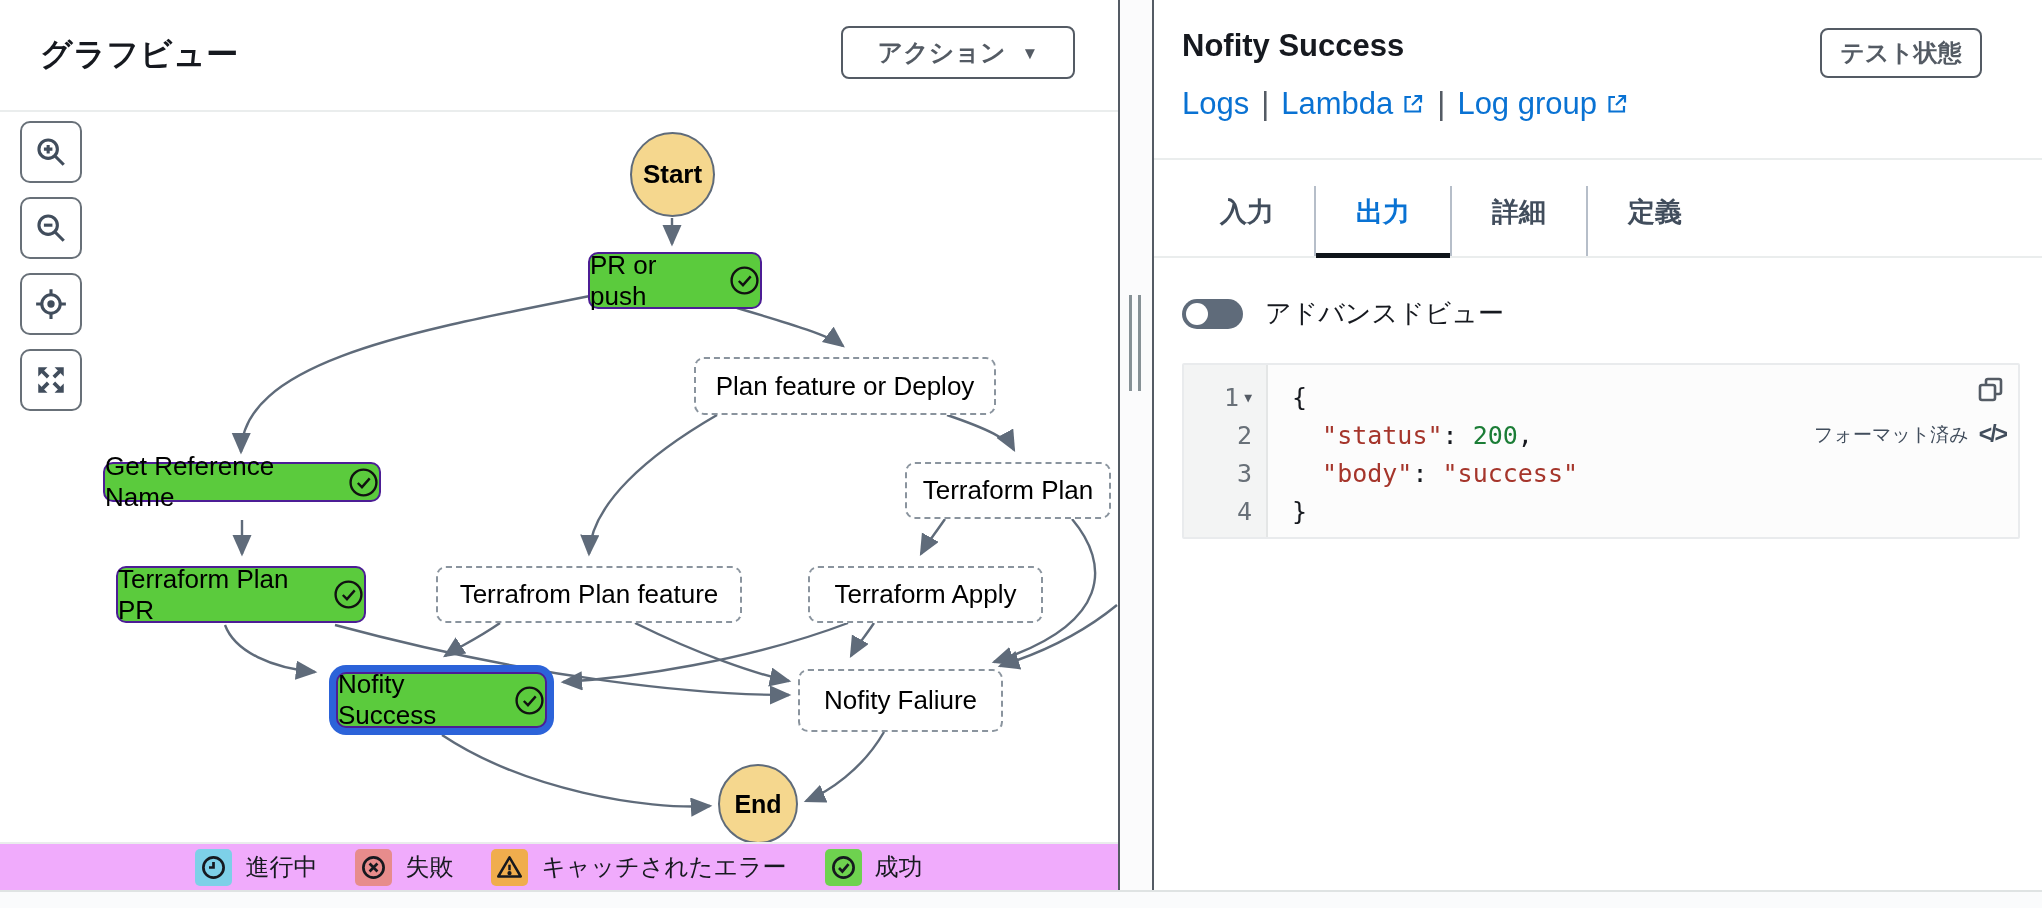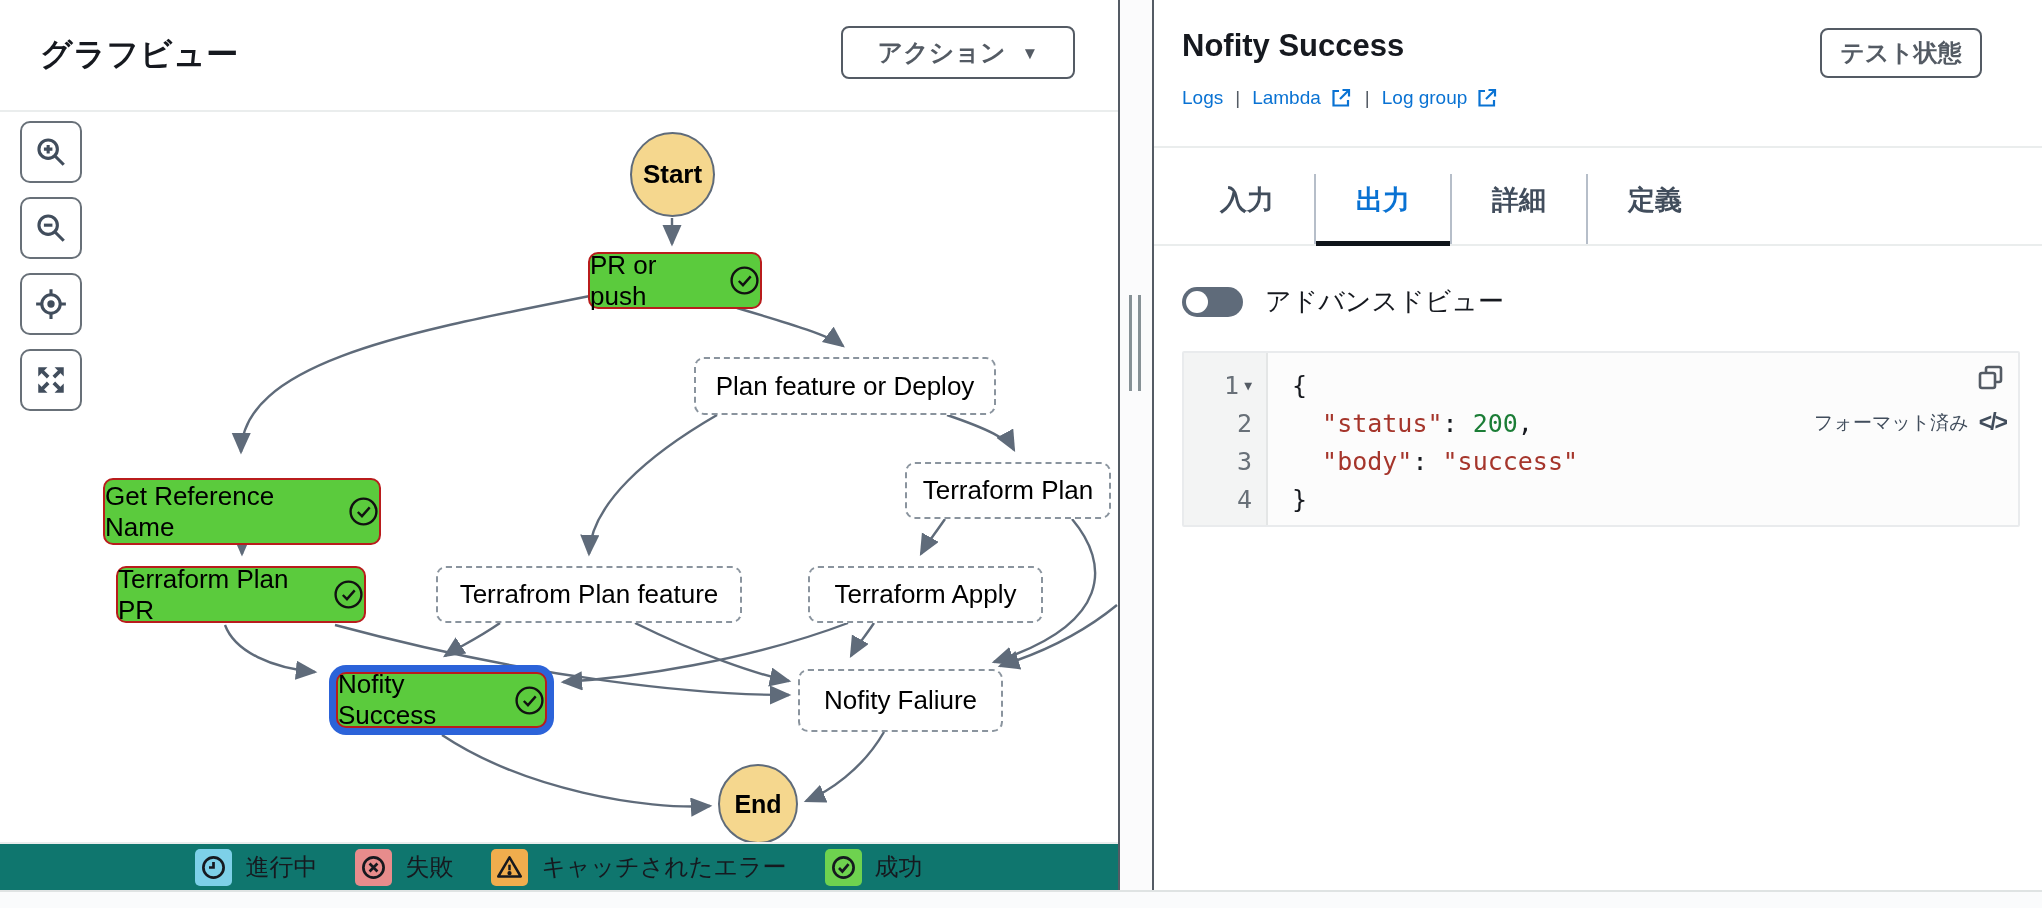--- a/index.html
+++ b/index.html
@@ -20,46 +20,46 @@
 
   .graph-canvas { position:relative; flex:1; overflow:hidden; background:#fff; }
   .edges { position:absolute; left:0; top:0; }
 
   .zoom-toolbar { position:absolute; left:20px; top:9px; display:flex; flex-direction:column; gap:14px; z-index:5; }
   .zoom-btn { width:62px; height:62px; background:#fff; border:2px solid #687078; border-radius:10px;
     display:flex; align-items:center; justify-content:center; cursor:pointer; }
 
   .node { position:absolute; display:flex; align-items:center; justify-content:center; gap:12px;
     font-size:26px; font-weight:500; color:#000; border-radius:10px; z-index:2; cursor:pointer; }
-  .node-success { background:#5bcb3d; border:2px solid #b91c1c;gap:20px; }
+  .node-success { background:#5bcb3d; border:2px solid #4c1d95;gap:20px; }
   .node-dashed { background:#fff; border:2px dashed #8a949e; }
   .node-circle { border-radius:50%; background:#f5d78e; border:2px solid #5f6b7a; font-weight:600; }
   .node-selected { box-shadow:0 0 0 7px #2c63d9; }
 
   
   .legend-bar { height:48px; border-top:2px solid #eaeded; display:flex; align-items:center;
-    justify-content:center; gap:38px; background:#0f766e; position:relative; z-index:4; }
+    justify-content:center; gap:38px; background:#f0abfc; position:relative; z-index:4; }
   .legend-item { display:flex; align-items:center; gap:13px; }
   .legend-chip { width:37px; height:37px; border-radius:5px; display:flex; align-items:center; justify-content:center; }
   .chip-inprogress { background:#7dd0e8; } .chip-failed { background:#e78c8c; }
   .chip-caught { background:#f0ad4d; } .chip-cancelled { background:#dedede; }
   .chip-success { background:#6ed24f; }
   .legend-label { font-size:24px; color:#16191f; }
 
   
   .splitter { width:36px; background:#fbfbfc; border-left:2px solid #545b64; border-right:2px solid #545b64; position:relative; }
   .splitter-handle { position:absolute; left:9px; top:295px; height:96px; width:12px;
     border-left:3px solid #879196; border-right:3px solid #879196; cursor:col-resize; }
 
   
   .right-panel { flex:1; display:flex; flex-direction:column; background:#fff; min-width:0; }
   .rp-header { position:relative; padding:28px 36px 0 28px; }
   .rp-title { font-size:31px; font-weight:700; }
   .test-btn { position:absolute; right:60px; top:28px; width:162px; height:50px; font-size:24px; }
-  .links-row { margin-top:22px; display:flex; align-items:center; gap:12px; font-size:19px; padding-bottom:36px; }
+  .links-row { margin-top:22px; display:flex; align-items:center; gap:12px; font-size:31px; padding-bottom:36px; }
   .link { color:#0972d3; text-decoration:none; display:inline-flex; align-items:center; gap:8px; cursor:pointer; }
   .pipe { color:#545b64; }
   .rp-divider { border-top:2px solid #eaeded; }
 
   .tabs-row { display:flex; align-items:stretch; padding:26px 0 0 26px; border-bottom:2px solid #eaeded; }
   .tab { position:relative; padding:8px 40px 26px 40px; font-size:27px; font-weight:700; color:#414d5c; cursor:pointer; }
   .tab + .tab { border-left:2px solid #b6bec9; }
   .tab.active { color:#0972d3; }
   .tab.active::after { content:""; position:absolute; left:0; right:0; bottom:-2px; height:5px; background:#0f141a; }
 
@@ -179,21 +179,21 @@
                 <circle cx="15" cy="15" r="12.5" fill="none" stroke="#111" stroke-width="2.3"></circle>
                 <path d="M9.5 15.5 l4 4 l7.5 -8.5" fill="none" stroke="#111" stroke-width="2.3"></path>
               </svg>
           </span>
         </div>
 
         <div class="node node-dashed" style="left:694px; top:245px; width:302px; height:58px;">
           <span>Plan feature or Deploy</span>
         </div>
 
-        <div class="node node-success" style="left:103px; top:366px; width:278px; height:67px;">
+        <div class="node node-success" style="left:103px; top:350px; width:278px; height:40px;">
           <span>Get Reference Name</span>
           <span class="check-icon">
             <svg width="31" height="31" viewBox="0 0 30 30">
                 <circle cx="15" cy="15" r="12.5" fill="none" stroke="#111" stroke-width="2.3"></circle>
                 <path d="M9.5 15.5 l4 4 l7.5 -8.5" fill="none" stroke="#111" stroke-width="2.3"></path>
               </svg>
           </span>
         </div>
 
         <div class="node node-dashed" style="left:905px; top:350px; width:206px; height:57px;">

